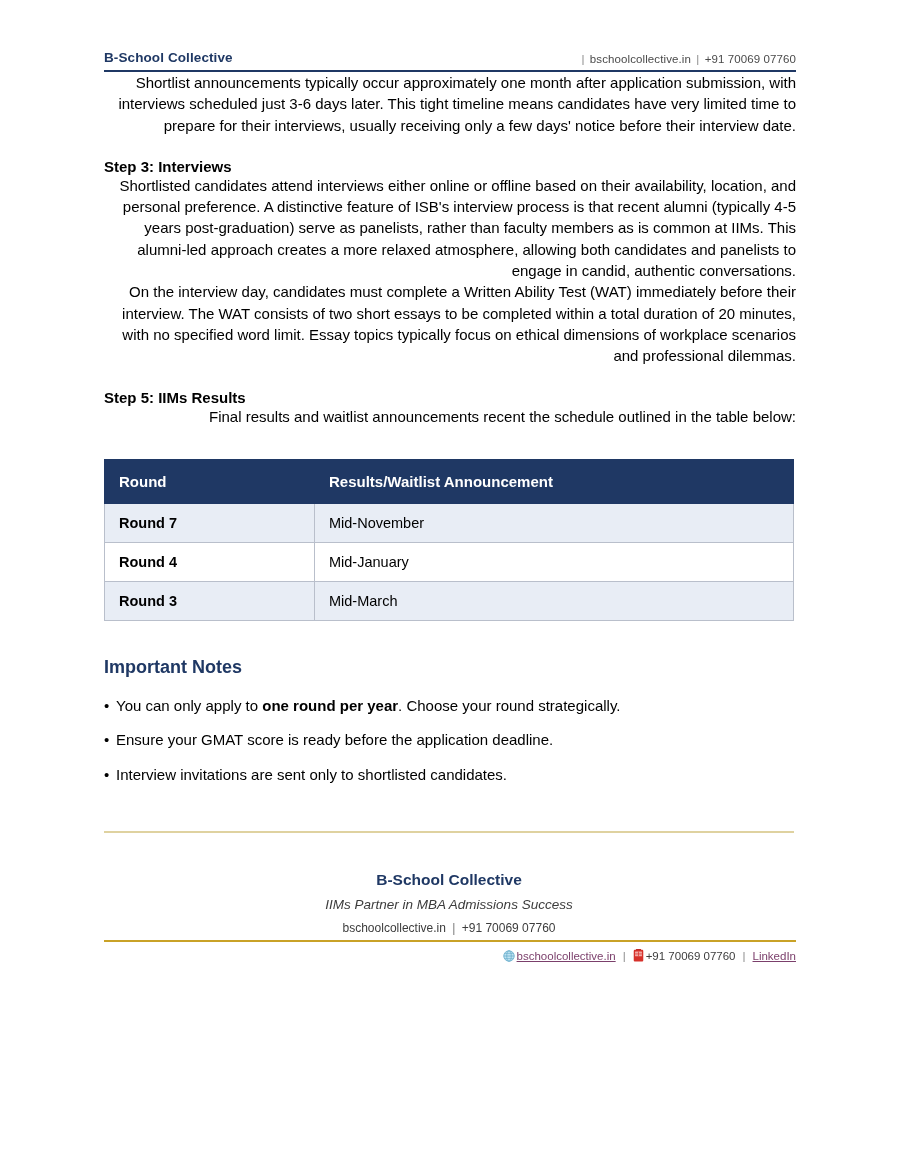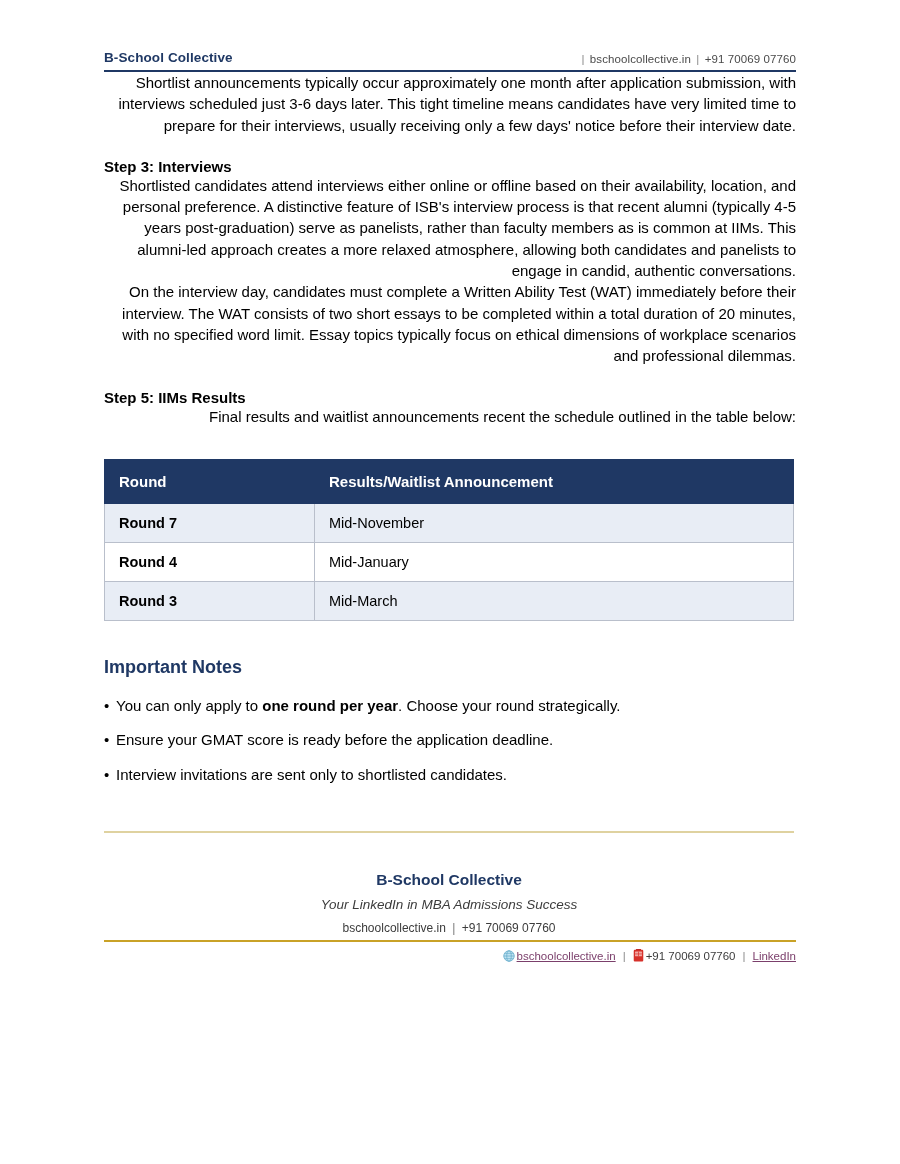--- a/index.html
+++ b/index.html
@@ -248,21 +248,21 @@
   <ul class="notes">
     <li><span>You can only apply to </span><b>one round per year</b><span>. Choose your round strategically.</span></li>
     <li><span>Ensure your GMAT score is ready before the application deadline.</span></li>
     <li><span>Interview invitations are sent only to shortlisted candidates.</span></li>
   </ul>
 
   <hr class="rule-gold-light">
 
   <div class="sign-block">
     <div class="sign-name">B-School Collective</div>
-    <div class="sign-tag">Your LinkedIn in MBA Admissions Success</div>
+    <div class="sign-tag">IIMs Partner in MBA Admissions Success</div>
     <div class="sign-contact">
       <span>bschoolcollective.in</span>
       <span class="sep">|</span>
       <span>+91 70069 07760</span>
     </div>
   </div>
 
   <div class="doc-footer">
     <span class="ic">
       <svg width="12" height="12" viewBox="0 0 16 16" aria-hidden="true">

